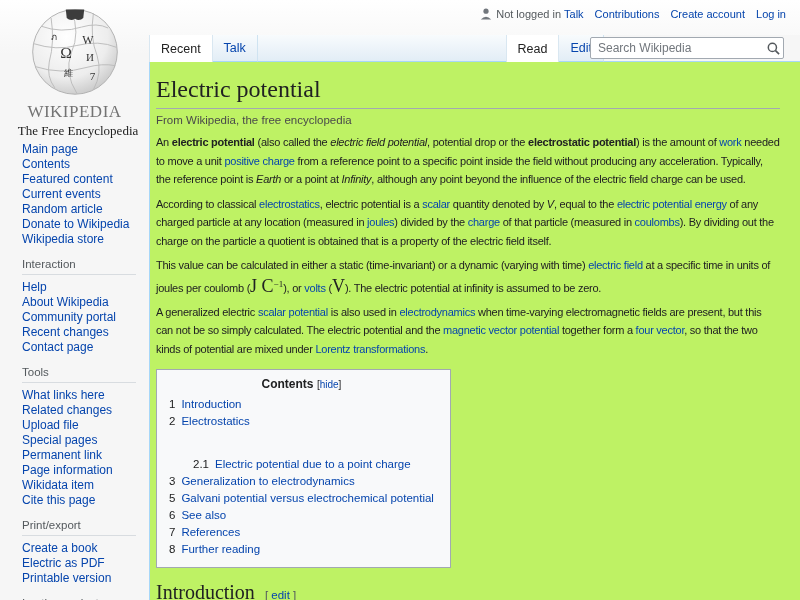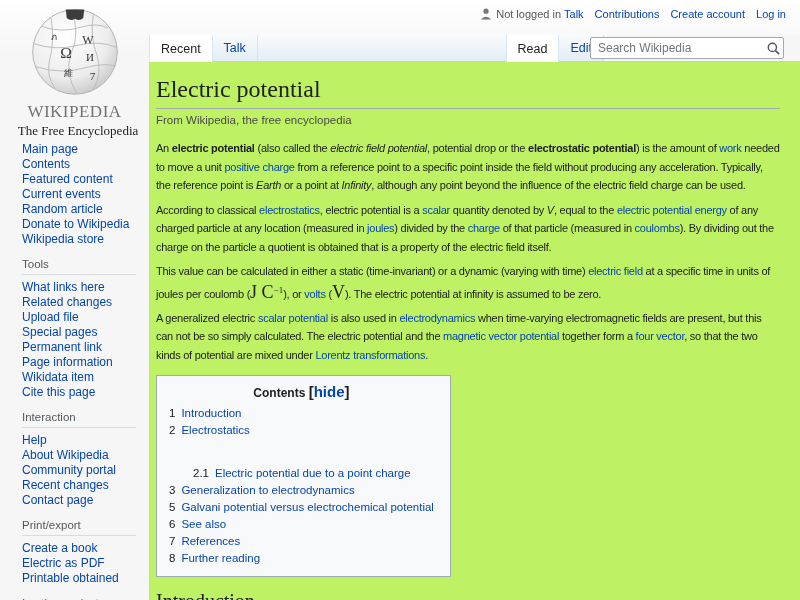--- a/index.html
+++ b/index.html
@@ -35,32 +35,32 @@
     border:1px solid #a2a9b1;border-radius:2px;box-sizing:border-box;display:flex;align-items:center;}
   .searchbox input{flex:1;border:none;outline:none;font-size:12px;padding:0 4px 0 7px;color:#222;background:transparent;font-family:"Liberation Sans",sans-serif;}
   .searchbox input::placeholder{color:#72777d;}
   .search-btn{width:20px;height:100%;display:flex;align-items:center;justify-content:center;cursor:pointer;}
   
   .content{position:absolute;left:149px;top:62px;right:0;bottom:0;background:#bef264;
     border-left:1px solid #a7d7f9;padding:10px 20px 0 6px;box-sizing:border-box;overflow:hidden;}
   .page-title{font-family:"Liberation Serif",serif;font-size:24px;font-weight:400;margin:4px 0 0 0;
     padding-bottom:5px;border-bottom:1px solid #a2a9b1;}
   .sitesub{font-size:11.5px;color:#4a4a4a;margin-top:5px;}
-  .paras{margin-top:13px;}
+  .paras{margin-top:7px;}
   .paras p{font-size:11px;line-height:18.5px;letter-spacing:-0.25px;margin:0 0 6px 0;color:#202122;}
   .seg-b{font-weight:bold;}
   .seg-i{font-style:italic;}
   .seg-serif{font-family:"Liberation Serif",serif;font-size:18px;letter-spacing:0;}
   .seg-sup{font-family:"Liberation Serif",serif;font-size:9px;vertical-align:super;letter-spacing:0;}
   
   .toc{display:inline-block;border:1px solid #a2a9b1;background:#f8f9fa;margin-top:5px;
     padding:7px 16px 9px 12px;font-size:11.5px;min-width:225px;}
   .toc-title{text-align:center;margin-bottom:5px;font-size:12px;}
   .toc-title b{color:#202122;}
-  .toc-toggle{font-size:15px;color:#202122;font-weight:bold;}
+  .toc-toggle{font-size:10px;color:#202122;}
   .toc ul{list-style:none;margin:0;padding:0;}
   .toc li{line-height:17px;white-space:nowrap;}
   .toc li.lvl2{padding-left:24px;margin-top:26px;}
   .toc-num{color:#202122;margin-right:6px;}
   
   .sec-head{margin-top:13px;border-bottom:1px solid #a2a9b1;padding-bottom:4px;display:flex;align-items:baseline;gap:10px;}
   .sec-title{font-family:"Liberation Serif",serif;font-size:20px;font-weight:400;}
   .editsection{font-size:11.5px;color:#54595d;}
 </style>
 </head>
@@ -114,43 +114,43 @@
     <div class="nav-section">
       <a class="nav-item">Main page</a>
       <a class="nav-item">Contents</a>
       <a class="nav-item">Featured content</a>
       <a class="nav-item">Current events</a>
       <a class="nav-item">Random article</a>
       <a class="nav-item">Donate to Wikipedia</a>
       <a class="nav-item">Wikipedia store</a>
     </div>
     <div class="nav-section">
+      <div class="nav-heading">Interaction</div>
+      <a class="nav-item">Help</a>
+      <a class="nav-item">About Wikipedia</a>
+      <a class="nav-item">Community portal</a>
+      <a class="nav-item">Recent changes</a>
+      <a class="nav-item">Contact page</a>
+    </div>
+    <div class="nav-section">
       <div class="nav-heading">Tools</div>
       <a class="nav-item">What links here</a>
       <a class="nav-item">Related changes</a>
       <a class="nav-item">Upload file</a>
       <a class="nav-item">Special pages</a>
       <a class="nav-item">Permanent link</a>
       <a class="nav-item">Page information</a>
       <a class="nav-item">Wikidata item</a>
       <a class="nav-item">Cite this page</a>
     </div>
     <div class="nav-section">
-      <div class="nav-heading">Interaction</div>
-      <a class="nav-item">Help</a>
-      <a class="nav-item">About Wikipedia</a>
-      <a class="nav-item">Community portal</a>
-      <a class="nav-item">Recent changes</a>
-      <a class="nav-item">Contact page</a>
-    </div>
-    <div class="nav-section">
       <div class="nav-heading">Print/export</div>
       <a class="nav-item">Create a book</a>
       <a class="nav-item">Electric as PDF</a>
-      <a class="nav-item">Printable obtained</a>
+      <a class="nav-item">Printable version</a>
     </div>
     <div class="nav-section">
       <div class="nav-heading">In other projects</div>
     </div>
   </div>
 
 <div class="tabrow">
   <span id="tabs-left" style="display:flex;">
       <span class="tab tab-active">
         <span>Recent</span>

